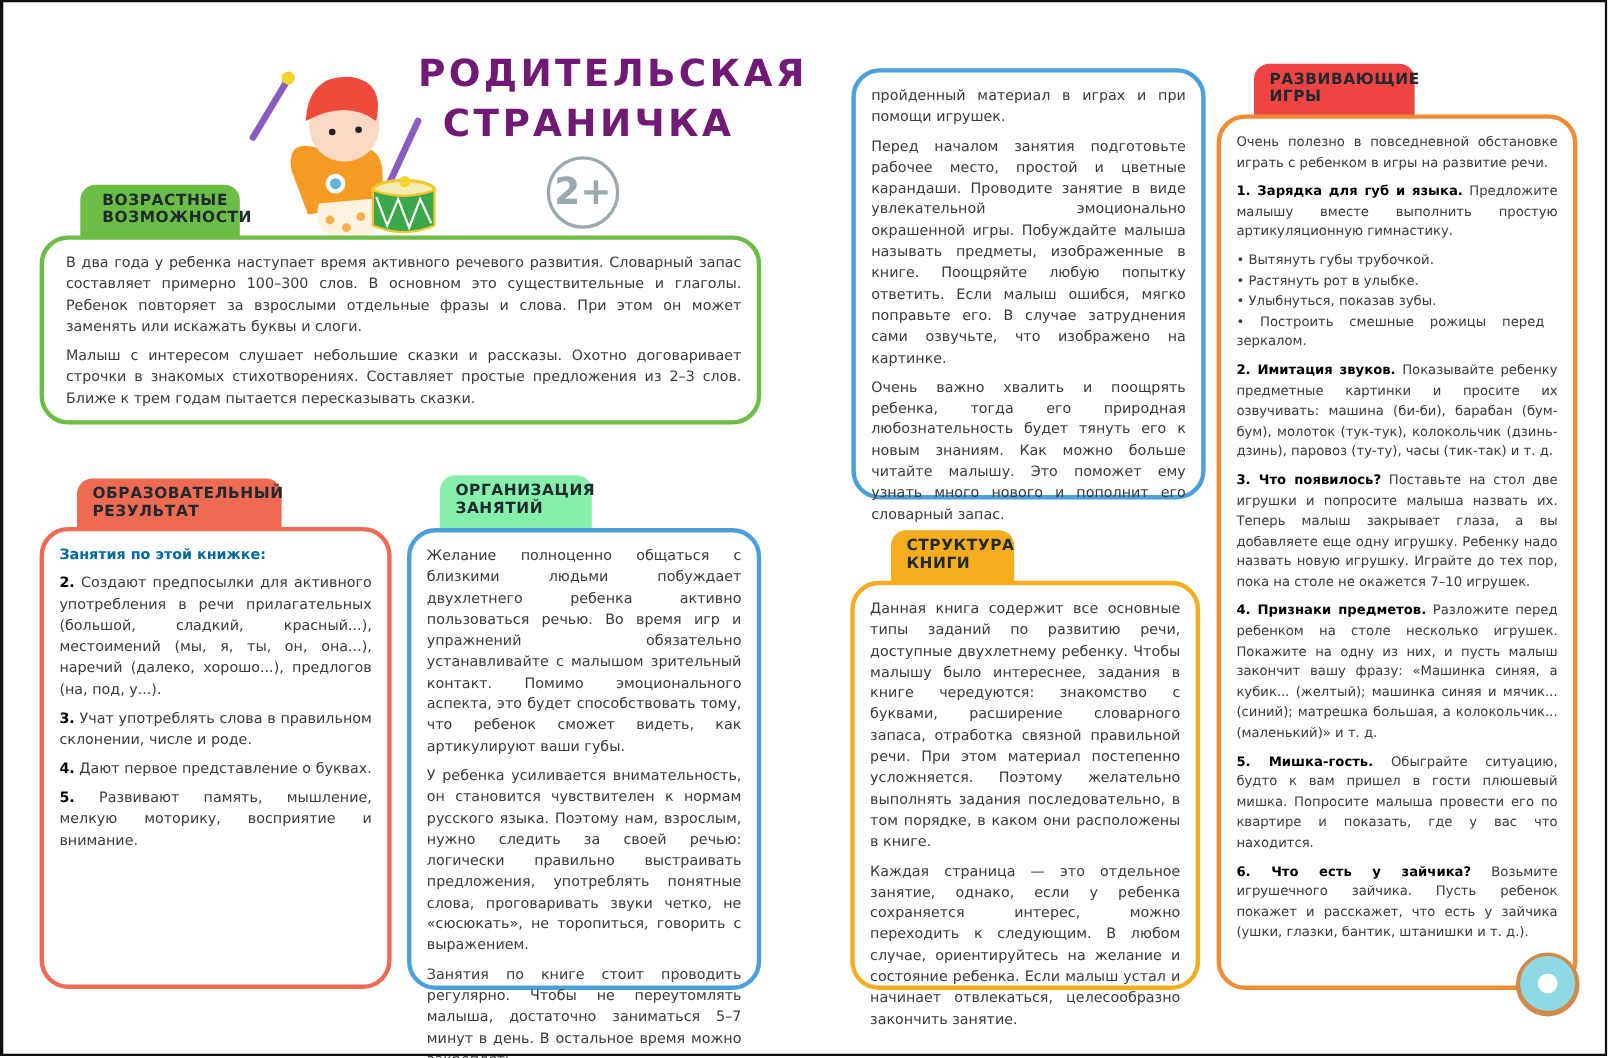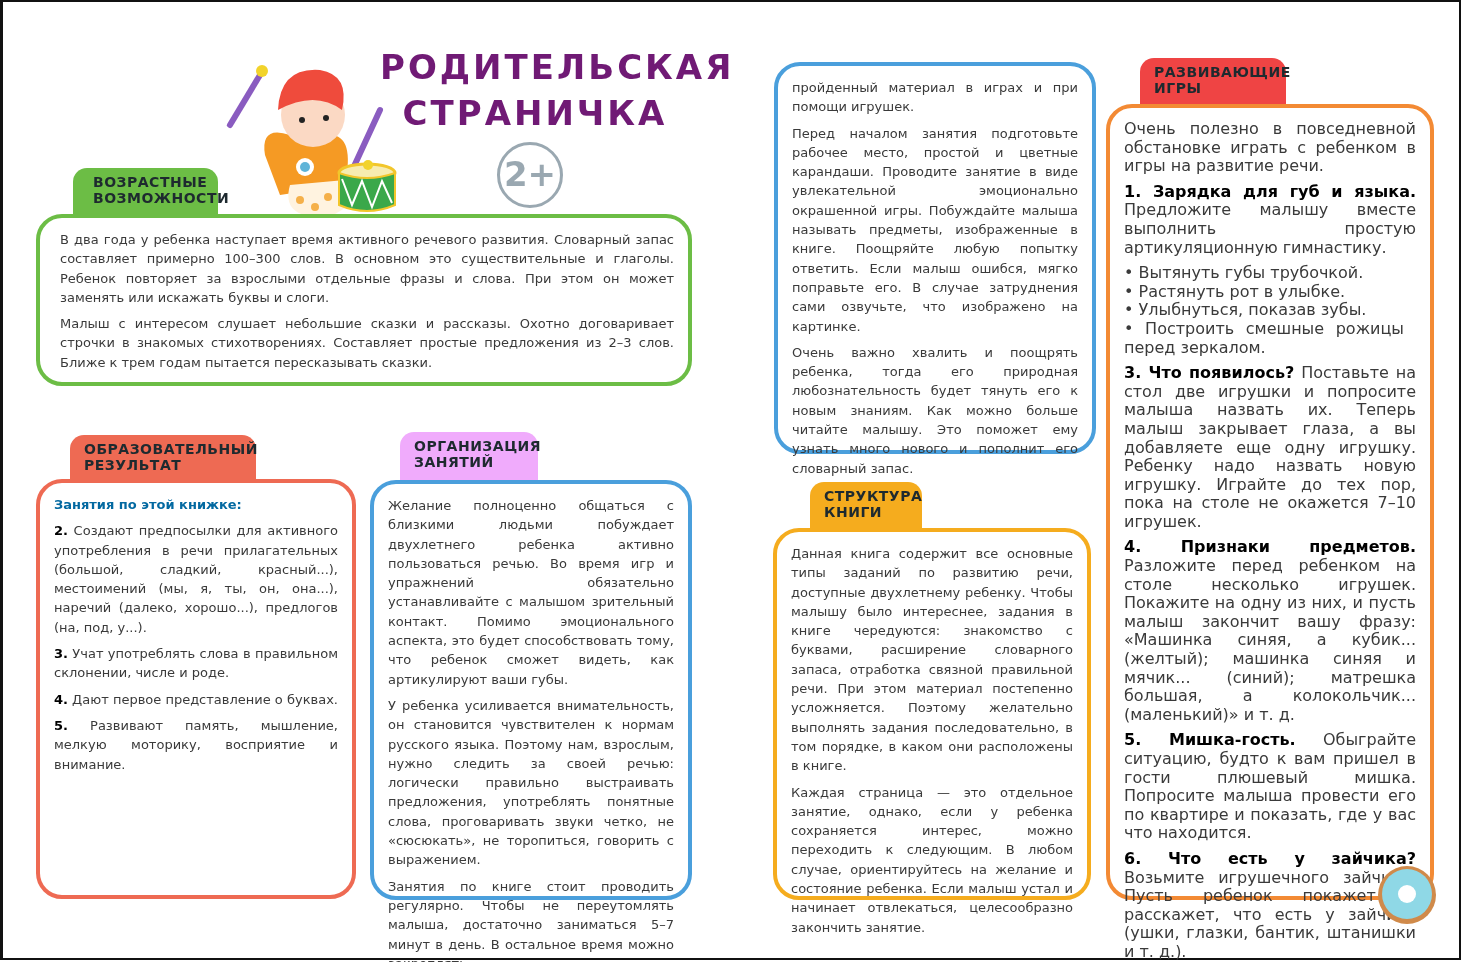--- a/index.html
+++ b/index.html
@@ -6,21 +6,21 @@
   body{width:1463px;height:962px;position:relative;overflow:hidden;font-family:"DejaVu Sans",sans-serif;color:#3a3a3a;}
   .frame{position:absolute;left:0;top:0;width:1461px;height:960px;border-left:3px solid #111;border-top:2px solid #111;border-right:2px solid #111;border-bottom:2px solid #111;box-sizing:border-box;}
   .title{position:absolute;left:380px;top:44px;width:310px;text-align:center;font-family:"DejaVu Sans",sans-serif;font-weight:bold;color:#701a75;font-size:34px;letter-spacing:3px;line-height:46px;}
   .age{position:absolute;left:497px;top:142px;width:66px;height:66px;border:3px solid #9aa8b1;border-radius:50%;box-sizing:border-box;color:#9aa8b1;font-size:34px;text-align:center;line-height:58px;font-weight:bold;}
   .kid{position:absolute;left:220px;top:55px;width:180px;height:170px;}
   .box{position:absolute;border:4px solid;border-radius:26px;background:#fff;box-sizing:border-box;padding:12px 14px;font-size:13px;line-height:19.3px;text-align:justify;}
   .box p{margin:0 0 7px 0;}
   .tab{position:absolute;border-radius:14px 14px 0 0;padding:6px 12px 4px 14px;font-family:"DejaVu Sans",sans-serif;font-weight:bold;font-size:14px;line-height:16px;color:#1e2a2f;letter-spacing:.5px;box-sizing:border-box;}
   .green{border-color:#6cbd45;padding-left:20px;} .tab.green{background:#6cbd45;}
   .red{border-color:#ee6a53;} .tab.red{background:#ee6a53;}
-  .blue{border-color:#4a9fdc;} .tab.blue{background:#f0abfc;}
+  .blue{border-color:#4a9fdc;} .tab.blue{background:#86efac;}
   .yellow{border-color:#f5ac1e;} .tab.yellow{background:#f5ac1e;}
   .orange{border-color:#f38a34;} .tab.orange{background:#ef4444;}
   .redtxt{color:#0369a1;font-weight:bold;}
   b{color:#000000;}
   ul{margin:0 12px 7px 0;padding:0;list-style:none;}
   ul li:before{content:"• ";}
   .donut{position:absolute;left:1378px;top:866px;width:58px;height:58px;border-radius:50%;background:#d08a4a;}
   .donut:before{content:"";position:absolute;left:4px;top:3px;width:50px;height:50px;border-radius:50%;background:#8fd8e6;}
   .donut:after{content:"";position:absolute;left:20px;top:19px;width:18px;height:18px;border-radius:50%;background:#fff;}
 </style>
@@ -98,28 +98,29 @@
 </div>
 <div class="box yellow" style="left:773px;top:528px;width:318px;height:372px;">
   <p>Данная книга содержит все основные типы заданий по развитию речи, доступные двухлетнему ребенку. Чтобы малышу было интереснее, задания в книге чередуются: знакомство с буквами, расширение словарного запаса, отработка связной правильной речи. При этом материал постепенно усложняется. Поэтому желательно выполнять задания последовательно, в том порядке, в каком они расположены в книге.</p>
   <p>Каждая страница — это отдельное занятие, однако, если у ребенка сохраняется интерес, можно переходить к следующим. В любом случае, ориентируйтесь на желание и состояние ребенка. Если малыш устал и начинает отвлекаться, целесообразно закончить занятие.</p>
 </div>
 
 <div class="tab orange" style="left:1140px;top:58px;width:146px;height:48px;">
   <div>РАЗВИВАЮЩИЕ</div>
   <div>ИГРЫ</div>
 </div>
-<div class="box orange" style="left:1106px;top:104px;width:328px;height:796px;font-size:16px;line-height:18.6px;">
+<div class="box orange" style="left:1106px;top:104px;width:328px;height:796px;font-size:12px;line-height:18.6px;">
   <p>Очень полезно в повседневной обстановке играть с ребенком в игры на развитие речи.</p>
   <p><b>1. Зарядка для губ и языка.</b><span> Предложите малышу вместе выполнить простую артикуляционную гимнастику.</span></p>
   <ul>
     <li>Вытянуть губы трубочкой.</li>
     <li>Растянуть рот в улыбке.</li>
     <li>Улыбнуться, показав зубы.</li>
     <li>Построить смешные рожицы перед зеркалом.</li>
   </ul>
+  <p><b>2. Имитация звуков.</b><span> Показывайте ребенку предметные картинки и просите их озвучивать: машина (би-би), барабан (бум-бум), молоток (тук-тук), колокольчик (дзинь-дзинь), паровоз (ту-ту), часы (тик-так) и т. д.</span></p>
   <p><b>3. Что появилось?</b><span> Поставьте на стол две игрушки и попросите малыша назвать их. Теперь малыш закрывает глаза, а вы добавляете еще одну игрушку. Ребенку надо назвать новую игрушку. Играйте до тех пор, пока на столе не окажется 7–10 игрушек.</span></p>
   <p><b>4. Признаки предметов.</b><span> Разложите перед ребенком на столе несколько игрушек. Покажите на одну из них, и пусть малыш закончит вашу фразу: «Машинка синяя, а кубик... (желтый); машинка синяя и мячик... (синий); матрешка большая, а колокольчик... (маленький)» и т. д.</span></p>
   <p><b>5. Мишка-гость.</b><span> Обыграйте ситуацию, будто к вам пришел в гости плюшевый мишка. Попросите малыша провести его по квартире и показать, где у вас что находится.</span></p>
   <p><b>6. Что есть у зайчика?</b><span> Возьмите игрушечного зайчика. Пусть ребенок покажет и расскажет, что есть у зайчика (ушки, глазки, бантик, штанишки и т. д.).</span></p>
 </div>
 
 <div class="donut"></div>
 
 </body></html>

